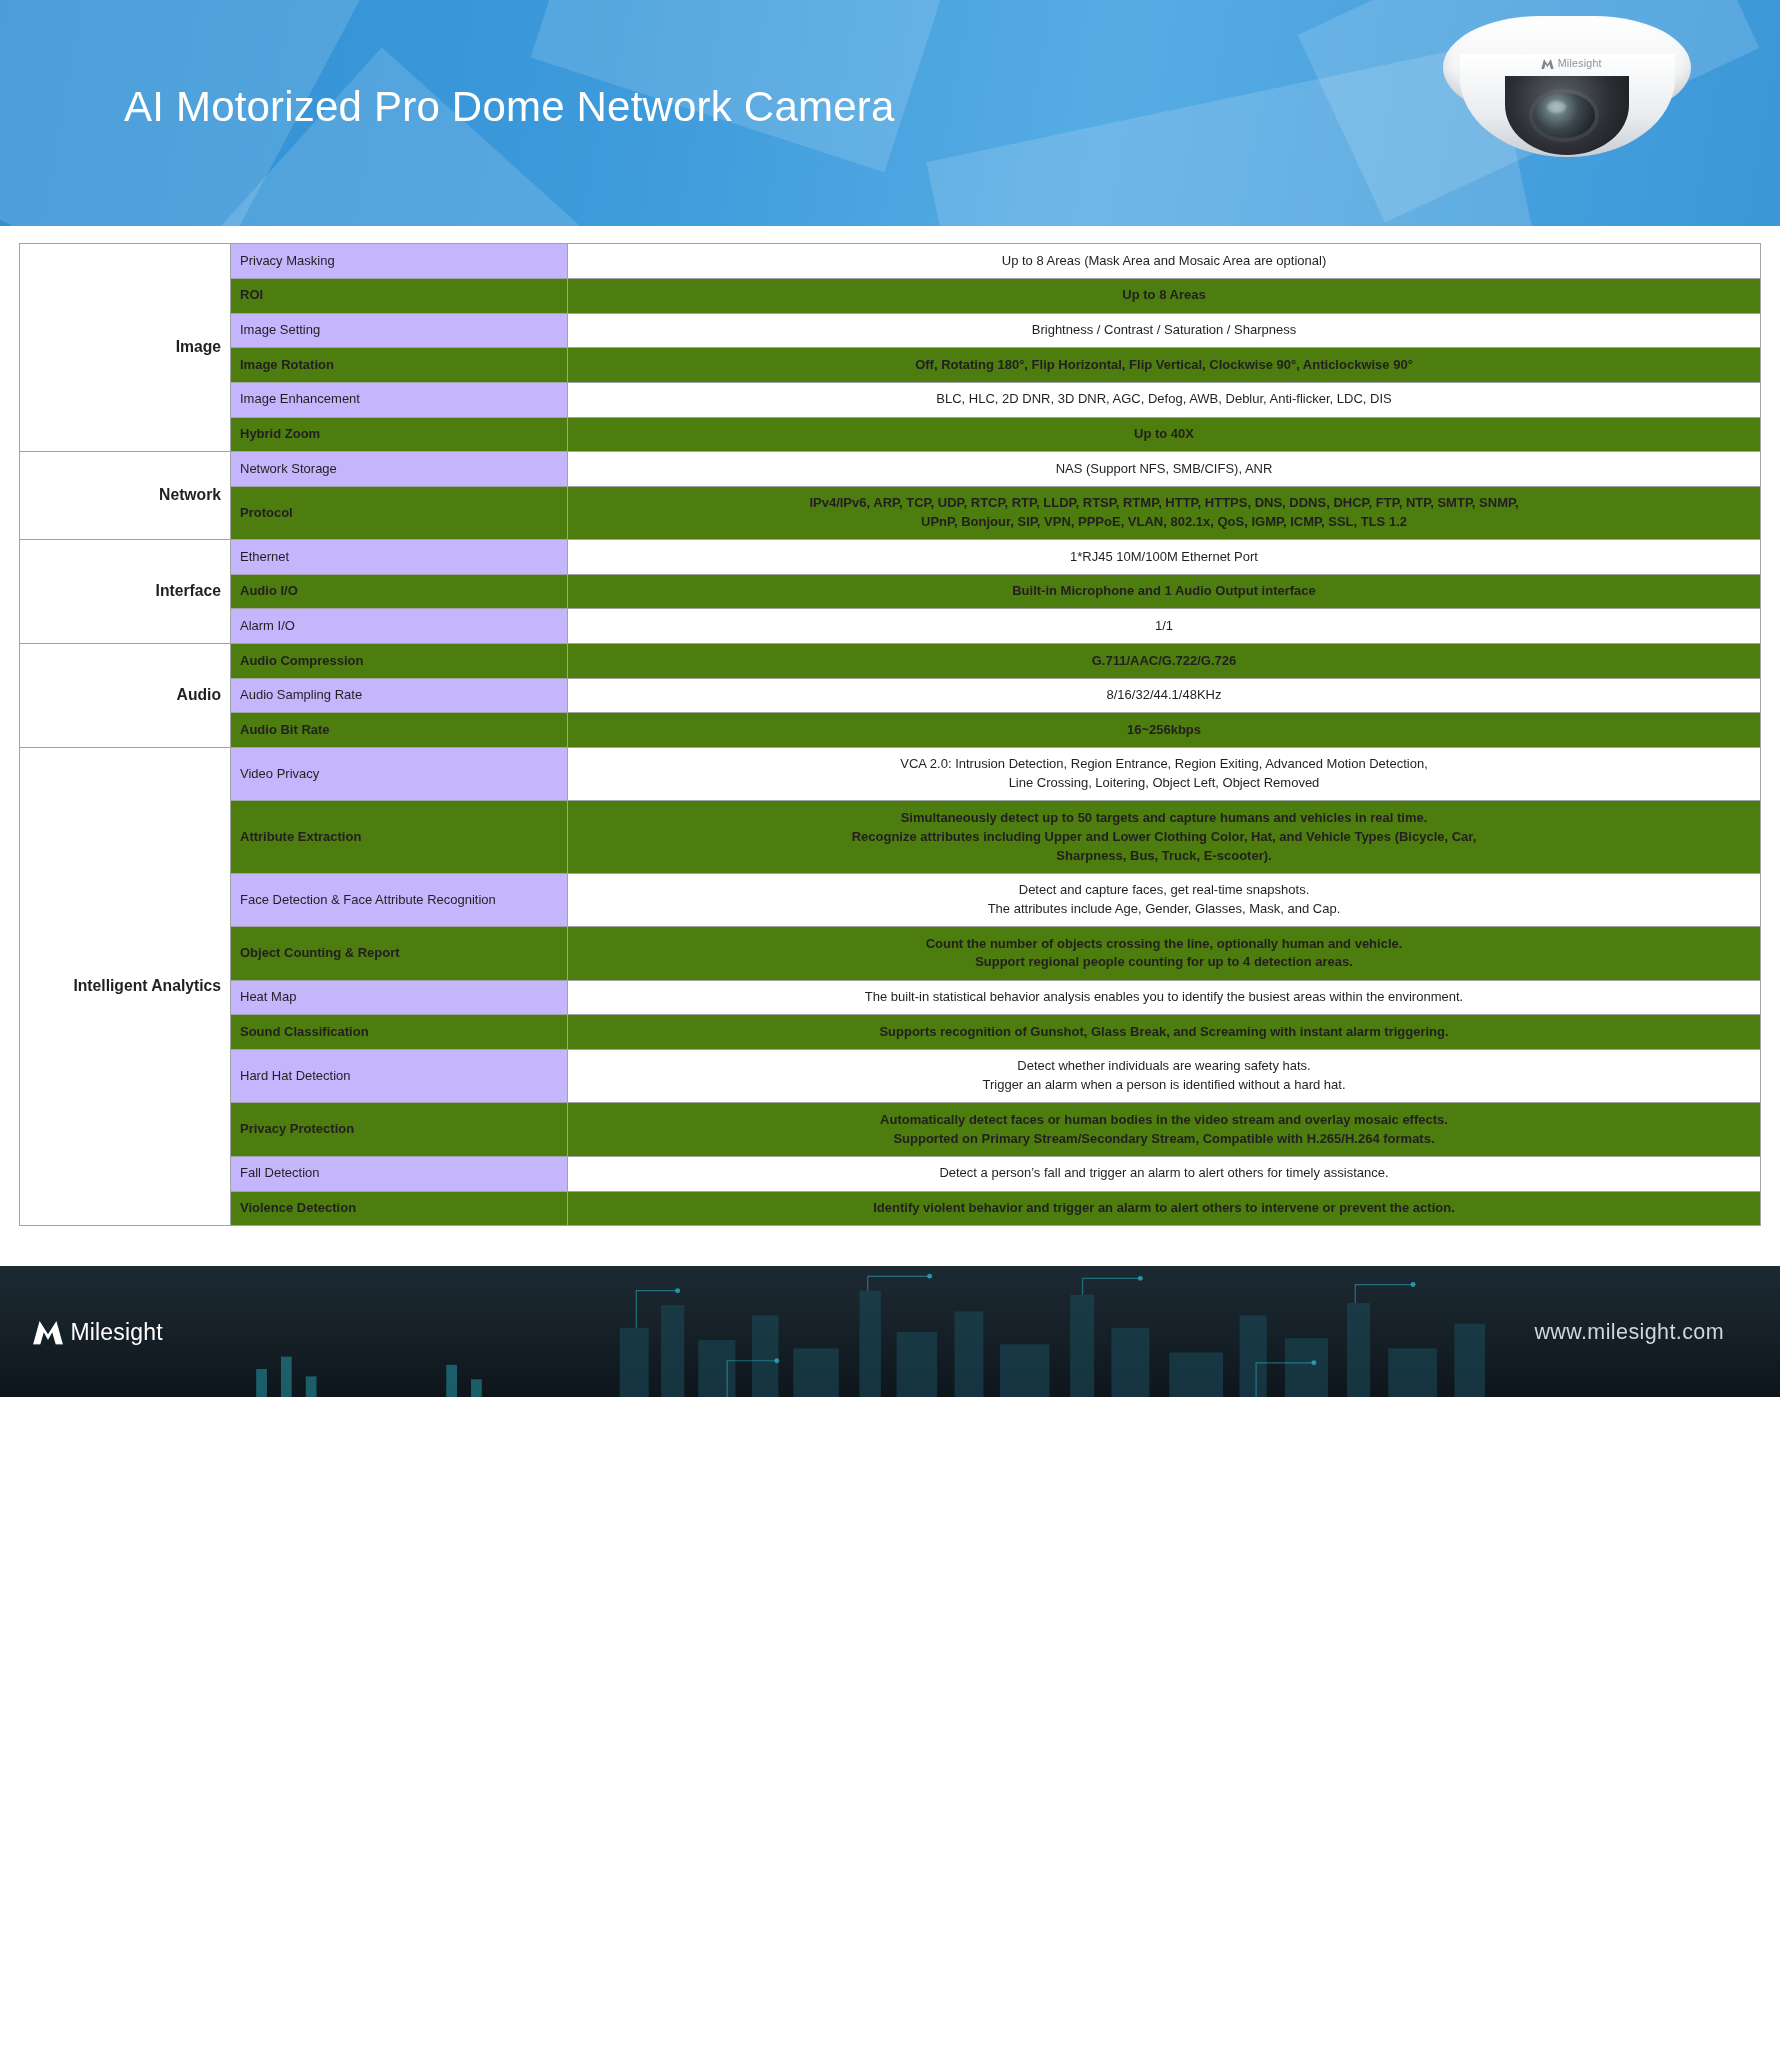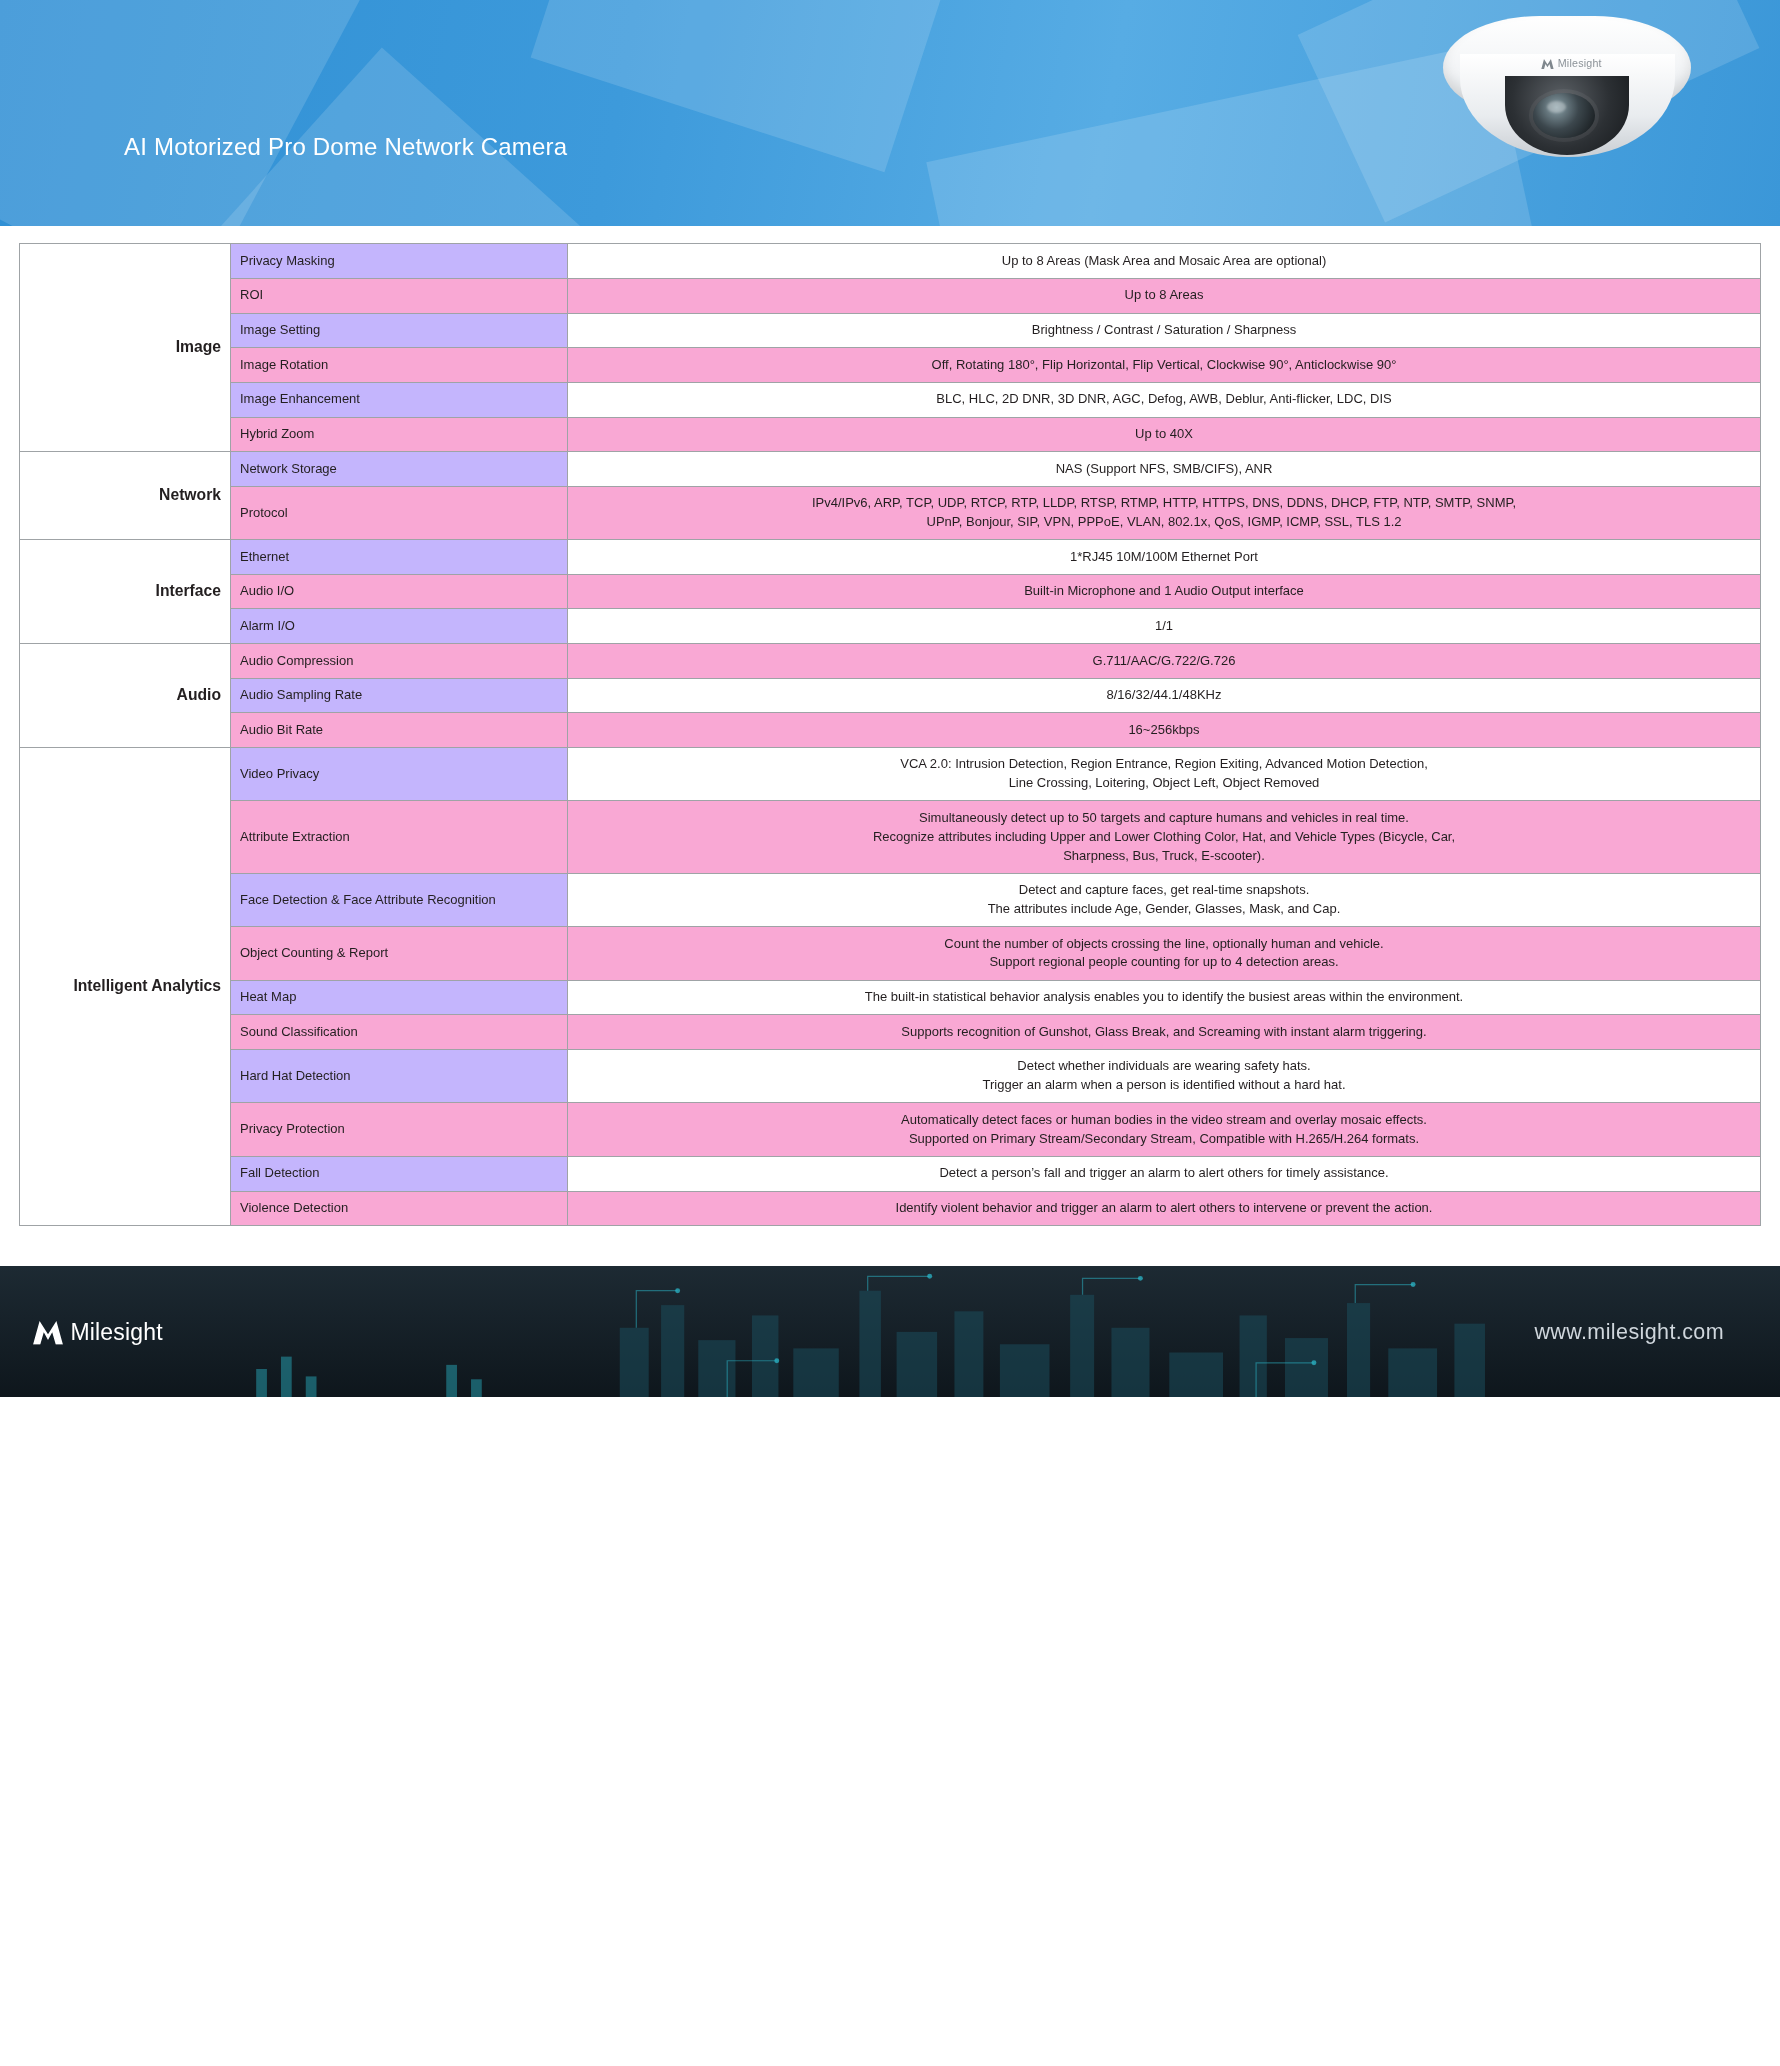--- a/index.html
+++ b/index.html
@@ -30,25 +30,24 @@
   .f2 { width: 372px; height: 372px; transform: rotate(18deg); left: 579px; top: -248px; opacity: 0.05; }
   .f3 { width: 579px; height: 289px; transform: rotate(-12deg); left: 950px; top: 99px; opacity: 0.06; }
   .f4 { width: 289px; height: 289px; transform: rotate(42deg); left: 248px; top: 107px; opacity: 0.05; }
   .f5 { width: 413px; height: 207px; transform: rotate(-25deg); left: 1322px; top: -62px; opacity: 0.07; }
 
   .header-title {
     position: absolute;
     left: 124px;
     top: 107px;
     transform: translateY(-50%);
-    font-size: 24px;
+    font-size: 42px;
     color: #ffffff;
     letter-spacing: 0.2px;
     font-weight: 400;
-    margin-top: 40px;
   }
 
   
   .cam-wrap {
     position: absolute;
     right: 81px;
     top: 4.1px;
     width: 256px;
     height: 190px;
   }
@@ -141,21 +140,21 @@
     background: #c4b5fd;
     color: #231f20;
     padding-left: 12.4px;
   }
   td.value {
     text-align: center;
     background: #ffffff;
     color: #231f20;
   }
   tr.shade td.label,
-  tr.shade td.value { background: #f9a8d4; }
+  tr.shade td.value { background: #4d7c0f; font-weight: bold; }
 
   td.value .line { display: block; }
 
   
   .footer {
     position: relative;
     margin-top: 40px;
     width: 100%;
     height: 131px;
     background: #151d24;

